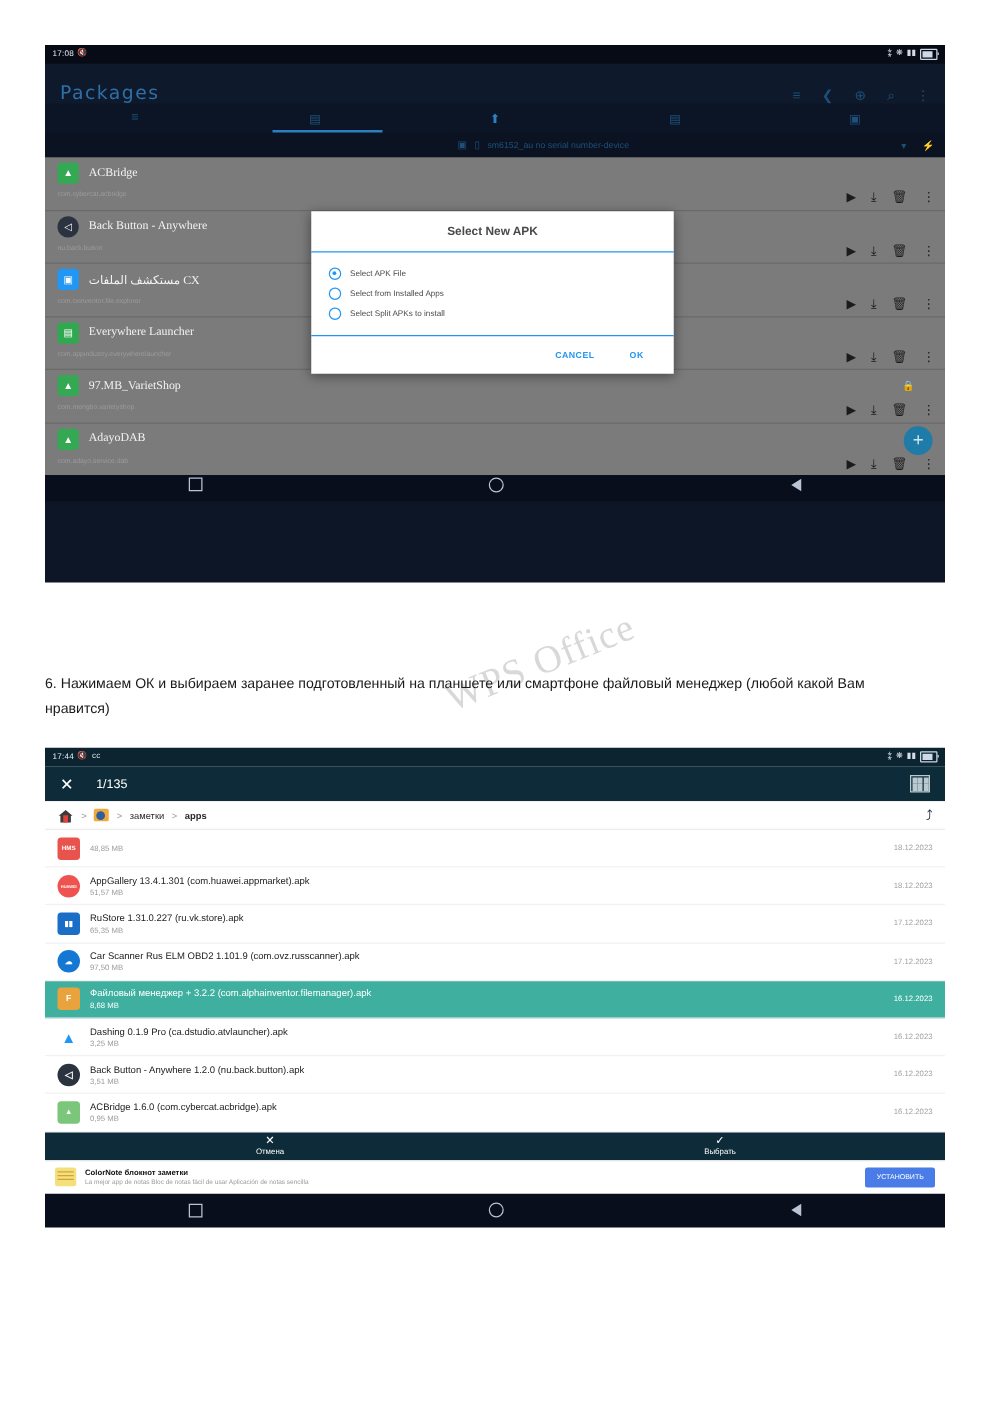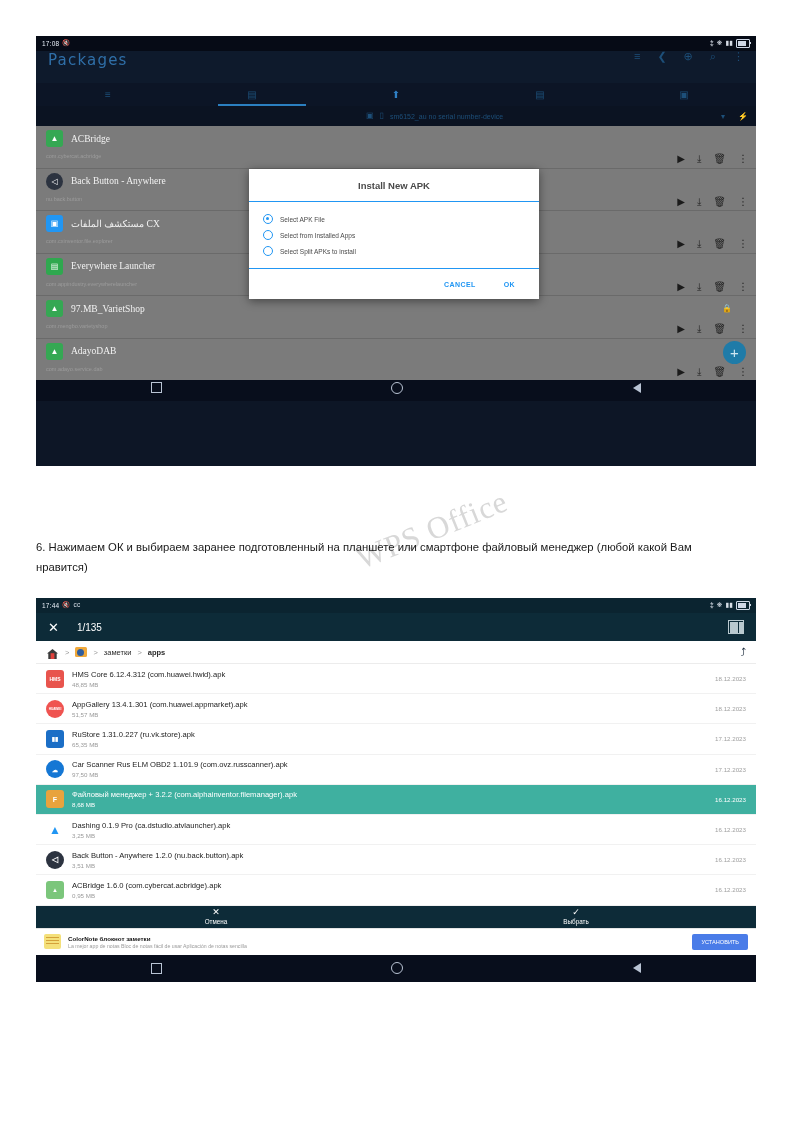--- a/index.html
+++ b/index.html
@@ -24,21 +24,21 @@
 
   .navbar{height:27px;background:#080e1c;display:flex;align-items:center;
           justify-content:space-around;}
   .nb-sq{width:9px;height:9px;border:1.3px solid #b9c4d4;}
   .nb-ci{width:10px;height:10px;border:1.3px solid #b9c4d4;border-radius:50%;}
   .nb-tri{width:0;height:0;border-top:5.5px solid transparent;border-bottom:5.5px solid transparent;
           border-right:8px solid #b9c4d4;}
 
   
   #shot1{top:36px;height:430px;}
-  .pk-appbar{height:32px;background:#0e1a2c;display:flex;align-items:flex-start;padding:0 12px;}
+  .pk-appbar{height:32px;background:#0e1a2c;display:flex;align-items:flex-end;padding:0 12px;}
   .pk-title{color:#2f6fa8;font-size:15px;letter-spacing:1.2px;font-family:"DejaVu Sans", sans-serif;}
   .pk-actions{margin-left:auto;display:flex;align-items:center;gap:17px;}
   .pk-ico{color:#1d4f79;font-size:11px;line-height:1;}
   .pk-tabs{height:23px;background:#0c1526;display:flex;align-items:stretch;position:relative;}
   .pk-tab{flex:1;display:flex;align-items:center;justify-content:center;color:#1d4f79;font-size:10px;}
   .pk-tab.active{color:#2f7fc4;}
   .tab-underline{position:absolute;left:25.3%;bottom:0;width:12.2%;height:2px;background:#2b7fc0;}
   .pk-devbar{height:20px;background:#0b1322;display:flex;align-items:center;padding:0 8px;gap:6px;}
   .pk-dev-text{color:#1d4f79;font-size:7px;}
   .pk-dev-right{margin-left:auto;display:flex;align-items:center;gap:13px;color:#1d4f79;font-size:8px;}
@@ -259,21 +259,21 @@
         <span class="pk-act">⤓</span>
         <span class="pk-act">🗑</span>
         <span class="pk-act">⋮</span>
       </div>
     </div>
 
     <div class="fab">+</div>
   </div>
 
   <div class="dlg">
-    <div class="dlg-title">Install New APK</div>
+    <div class="dlg-title">Select New APK</div>
     <div class="dlg-body">
       <div class="dlg-opt">
         <span class="radio sel"></span>
         <span>Select APK File</span>
       </div>
       <div class="dlg-opt">
         <span class="radio"></span>
         <span>Select from Installed Apps</span>
       </div>
       <div class="dlg-opt">
@@ -340,21 +340,20 @@
     <span class="crumb-sep">&gt;</span>
     <span class="crumb" style="font-weight:bold">apps</span>
     <span class="fm-up">⤴</span>
   </div>
 
   <div class="fm-list">
 
     <div class="fm-row">
       <div class="fm-ico" style="background:#e8544d;font-size:5px">HMS</div>
       <div class="fm-meta">
-        <div class="fm-fname">HMS Core 6.12.4.312 (com.huawei.hwid).apk</div>
         <div class="fm-fsize">48,85 MB</div>
       </div>
       <div class="fm-date">18.12.2023</div>
     </div>
 
     <div class="fm-row">
       <div class="fm-ico" style="background:#ef5350;border-radius:50%;font-size:3.2px">HUAWEI</div>
       <div class="fm-meta">
         <div class="fm-fname">AppGallery 13.4.1.301 (com.huawei.appmarket).apk</div>
         <div class="fm-fsize">51,57 MB</div>

